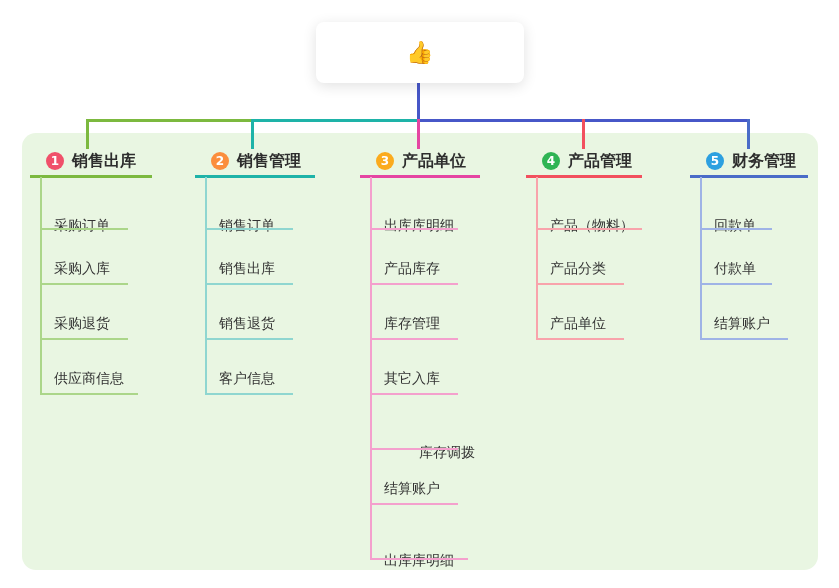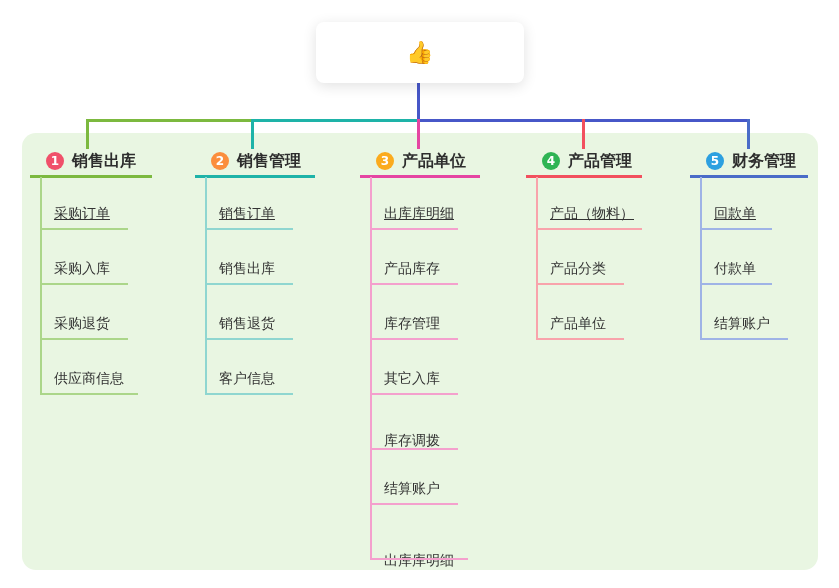--- a/index.html
+++ b/index.html
@@ -51,25 +51,25 @@
   .sp-1{left:40px;height:218px;} .sp-2{left:205px;height:218px;}
   .sp-3{left:370px;height:383px;} .sp-4{left:536px;height:163px;}
   .sp-5{left:700px;height:163px;}
   
   .child-label{
     position:absolute;font-size:14px;color:#333333;white-space:nowrap;cursor:pointer;
   }
   .child-underline{position:absolute;height:2px;}
   .c1{left:54px;} .c2{left:219px;} .c3{left:384px;} .c4{left:550px;} .c5{left:714px;}
   .u1{left:40px;} .u2{left:205px;} .u3{left:370px;} .u4{left:536px;} .u5{left:700px;}
-  .r0l{top:205px;text-decoration:underline;} .r0u{top:228px;}
+  .r0l{top:217px;} .r0u{top:228px;}
   .r1l{top:260px;text-align:center;} .r1u{top:283px;}
   .r2l{top:315px;} .r2u{top:338px;}
   .r3l{top:370px;} .r3u{top:393px;}
-  .r4l{top:432px;} .r4u{top:448px;}
+  .r4l{top:444px;margin-left:35px;} .r4u{top:448px;}
   .r5l{top:480px;} .r5u{top:503px;}
   .r6l{top:552px;} .r6u{top:558px;}
   .w3{width:72px;} .w4{width:88px;} .w5{width:98px;} .w6{width:106px;}
 </style>
 </head>
 <body>
 
 <div class="canvas">
 
   <div class="panel" style="background: rgb(233, 246, 226);"></div>

